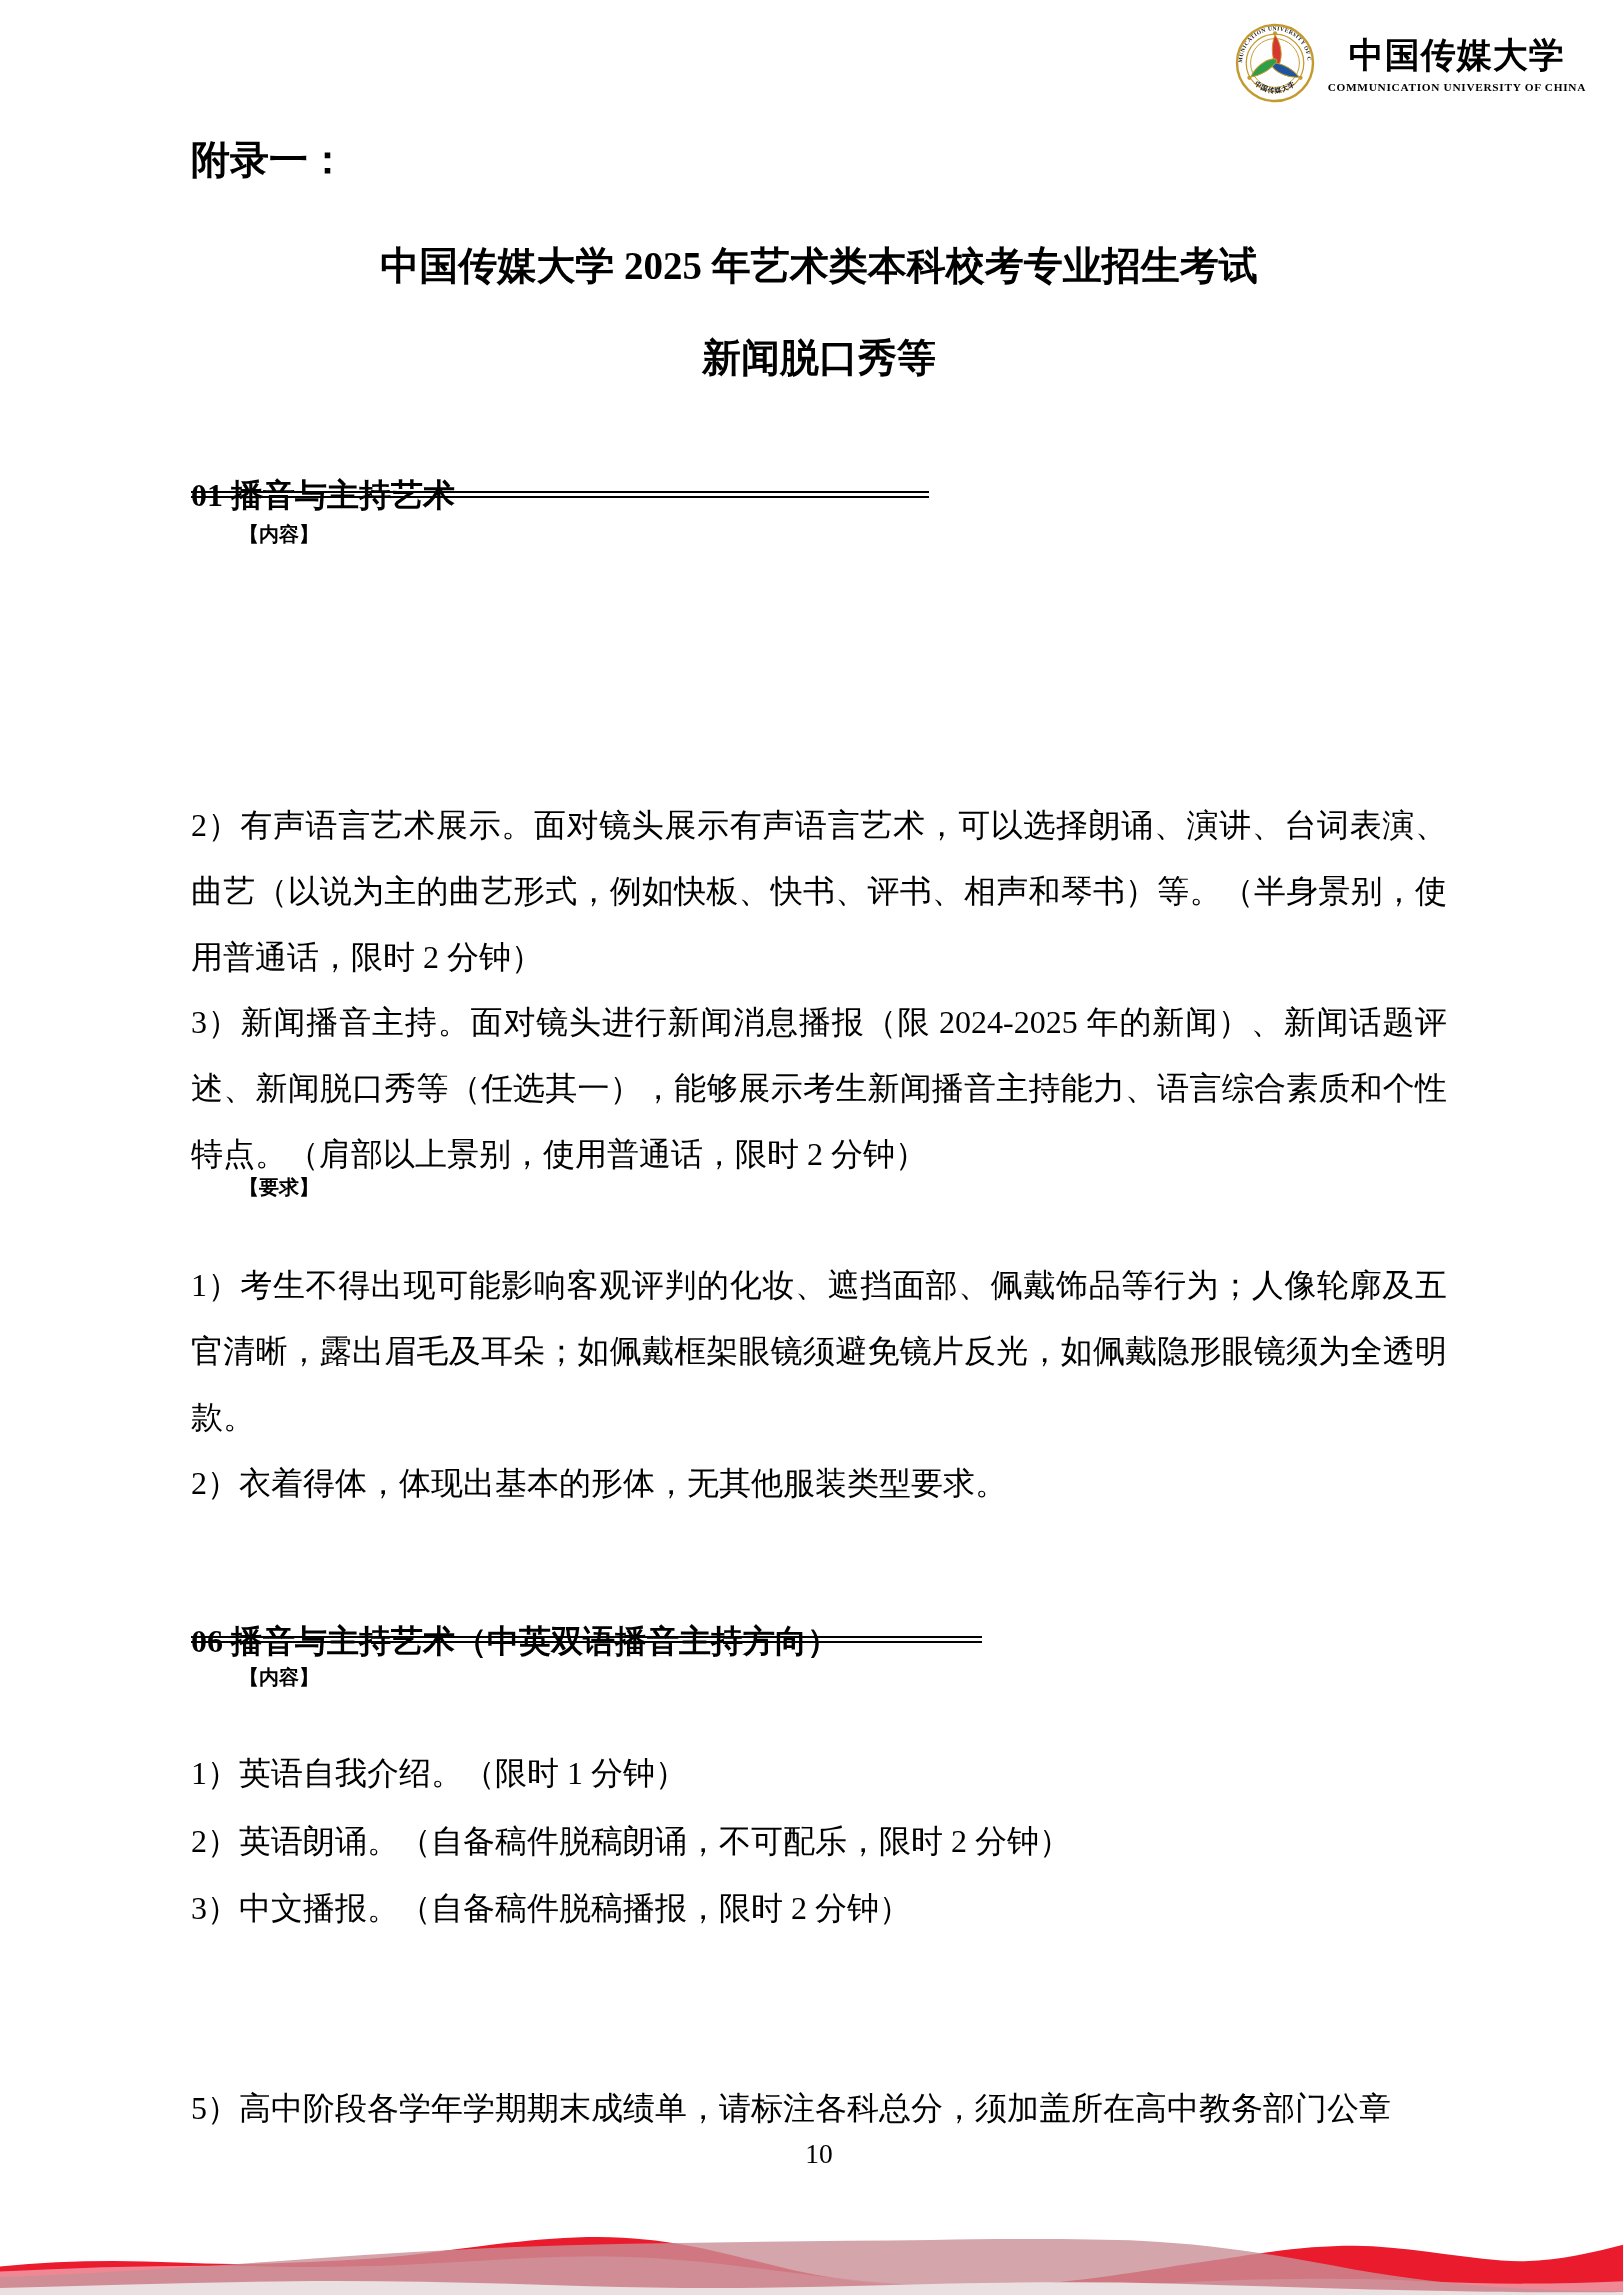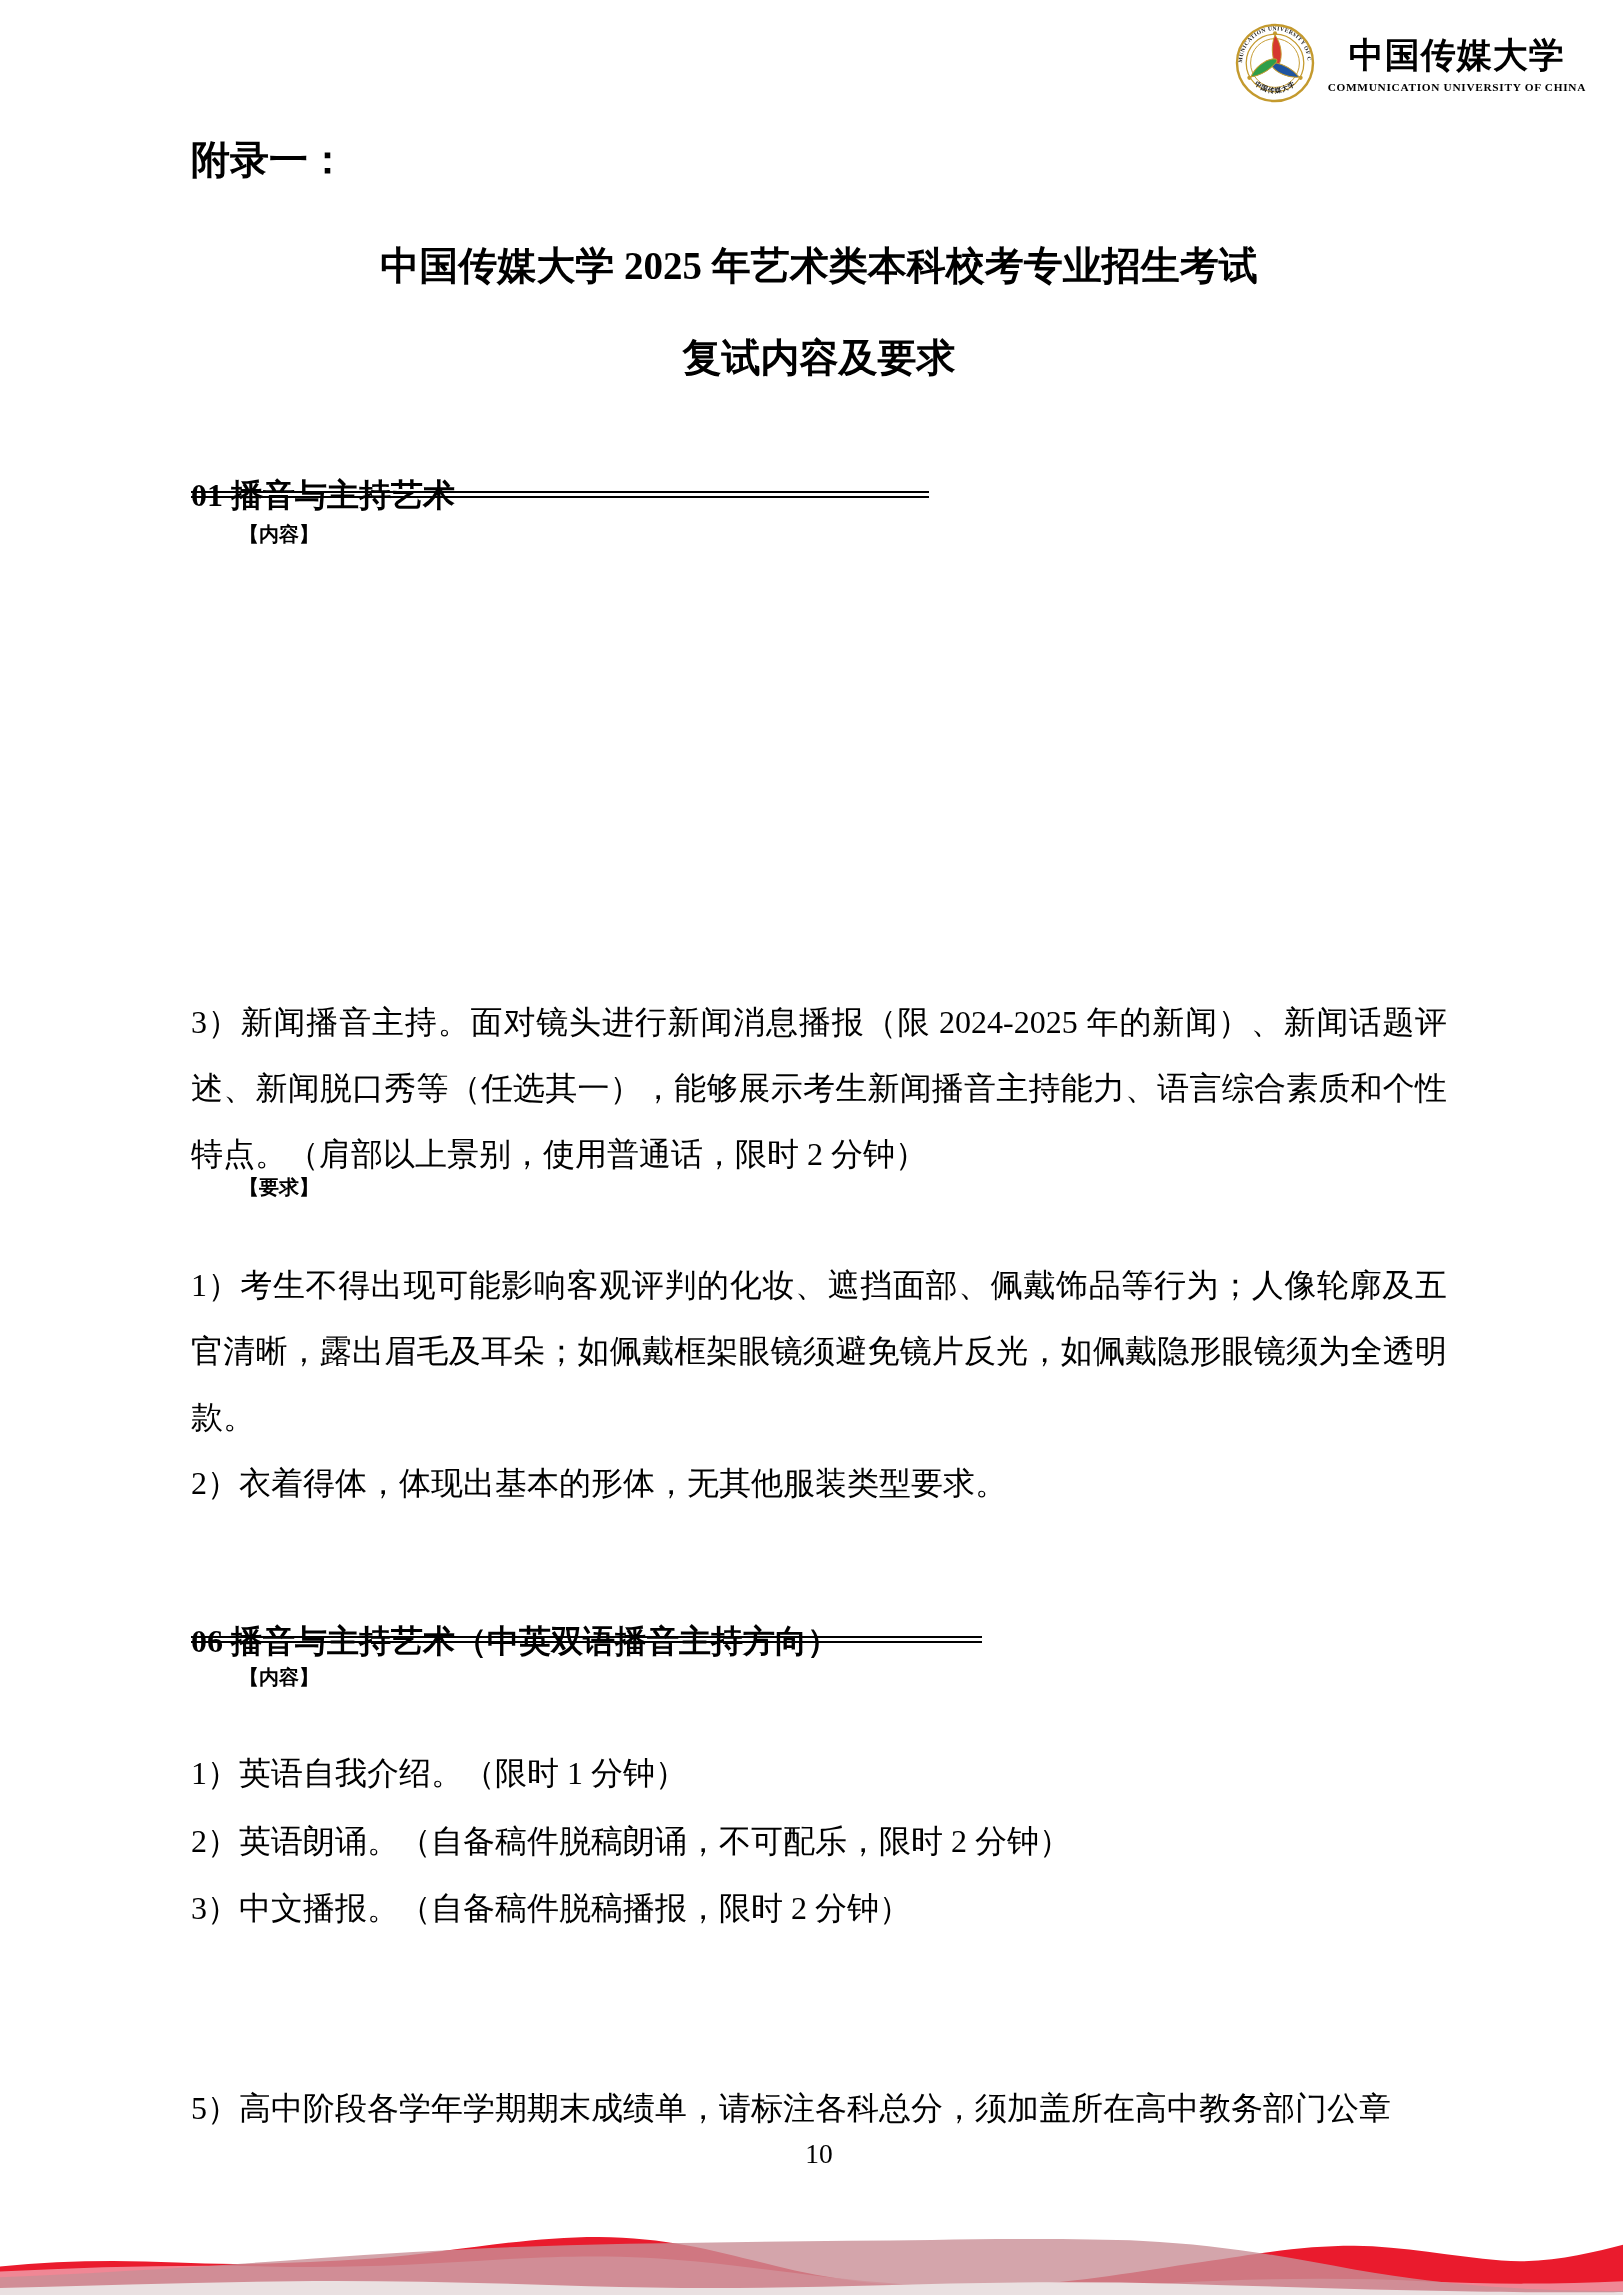--- a/index.html
+++ b/index.html
@@ -135,26 +135,27 @@
       </text>
     </svg>
     <div class="logo-text">
       <div class="logo-cn">中国传媒大学</div>
       <div class="logo-en">COMMUNICATION UNIVERSITY OF CHINA</div>
     </div>
   </div>
 
   <div class="abs appendix">附录一：</div>
   <h1 class="abs title t1">中国传媒大学 2025 年艺术类本科校考专业招生考试</h1>
-  <h1 class="abs title t2">复试内容及要求</h1>
+  <h1 class="abs title t2">新闻脱口秀等</h1>
 
   <h2 class="abs sec-head sh1">01 播音与主持艺术</h2>
   <div class="abs rule rule1"></div>
 
   <div class="abs sublabel cl1">【内容】</div>
+  <p class="abs para p2">2）有声语言艺术展示。面对镜头展示有声语言艺术，可以选择朗诵、演讲、台词表演、曲艺（以说为主的曲艺形式，例如快板、快书、评书、相声和琴书）等。（半身景别，使用普通话，限时 2 分钟）</p>
   <p class="abs para p3">3）新闻播音主持。面对镜头进行新闻消息播报（限 2024-2025 年的新闻）、新闻话题评述、新闻脱口秀等（任选其一），能够展示考生新闻播音主持能力、语言综合素质和个性特点。（肩部以上景别，使用普通话，限时 2 分钟）</p>
 
   <div class="abs sublabel rq1">【要求】</div>
   <p class="abs para r1">1）考生不得出现可能影响客观评判的化妆、遮挡面部、佩戴饰品等行为；人像轮廓及五官清晰，露出眉毛及耳朵；如佩戴框架眼镜须避免镜片反光，如佩戴隐形眼镜须为全透明款。</p>
   <p class="abs para r2">2）衣着得体，体现出基本的形体，无其他服装类型要求。</p>
 
   <h2 class="abs sec-head sh2">06 播音与主持艺术（中英双语播音主持方向）</h2>
   <div class="abs rule rule2"></div>
 
   <div class="abs sublabel cl2">【内容】</div>

